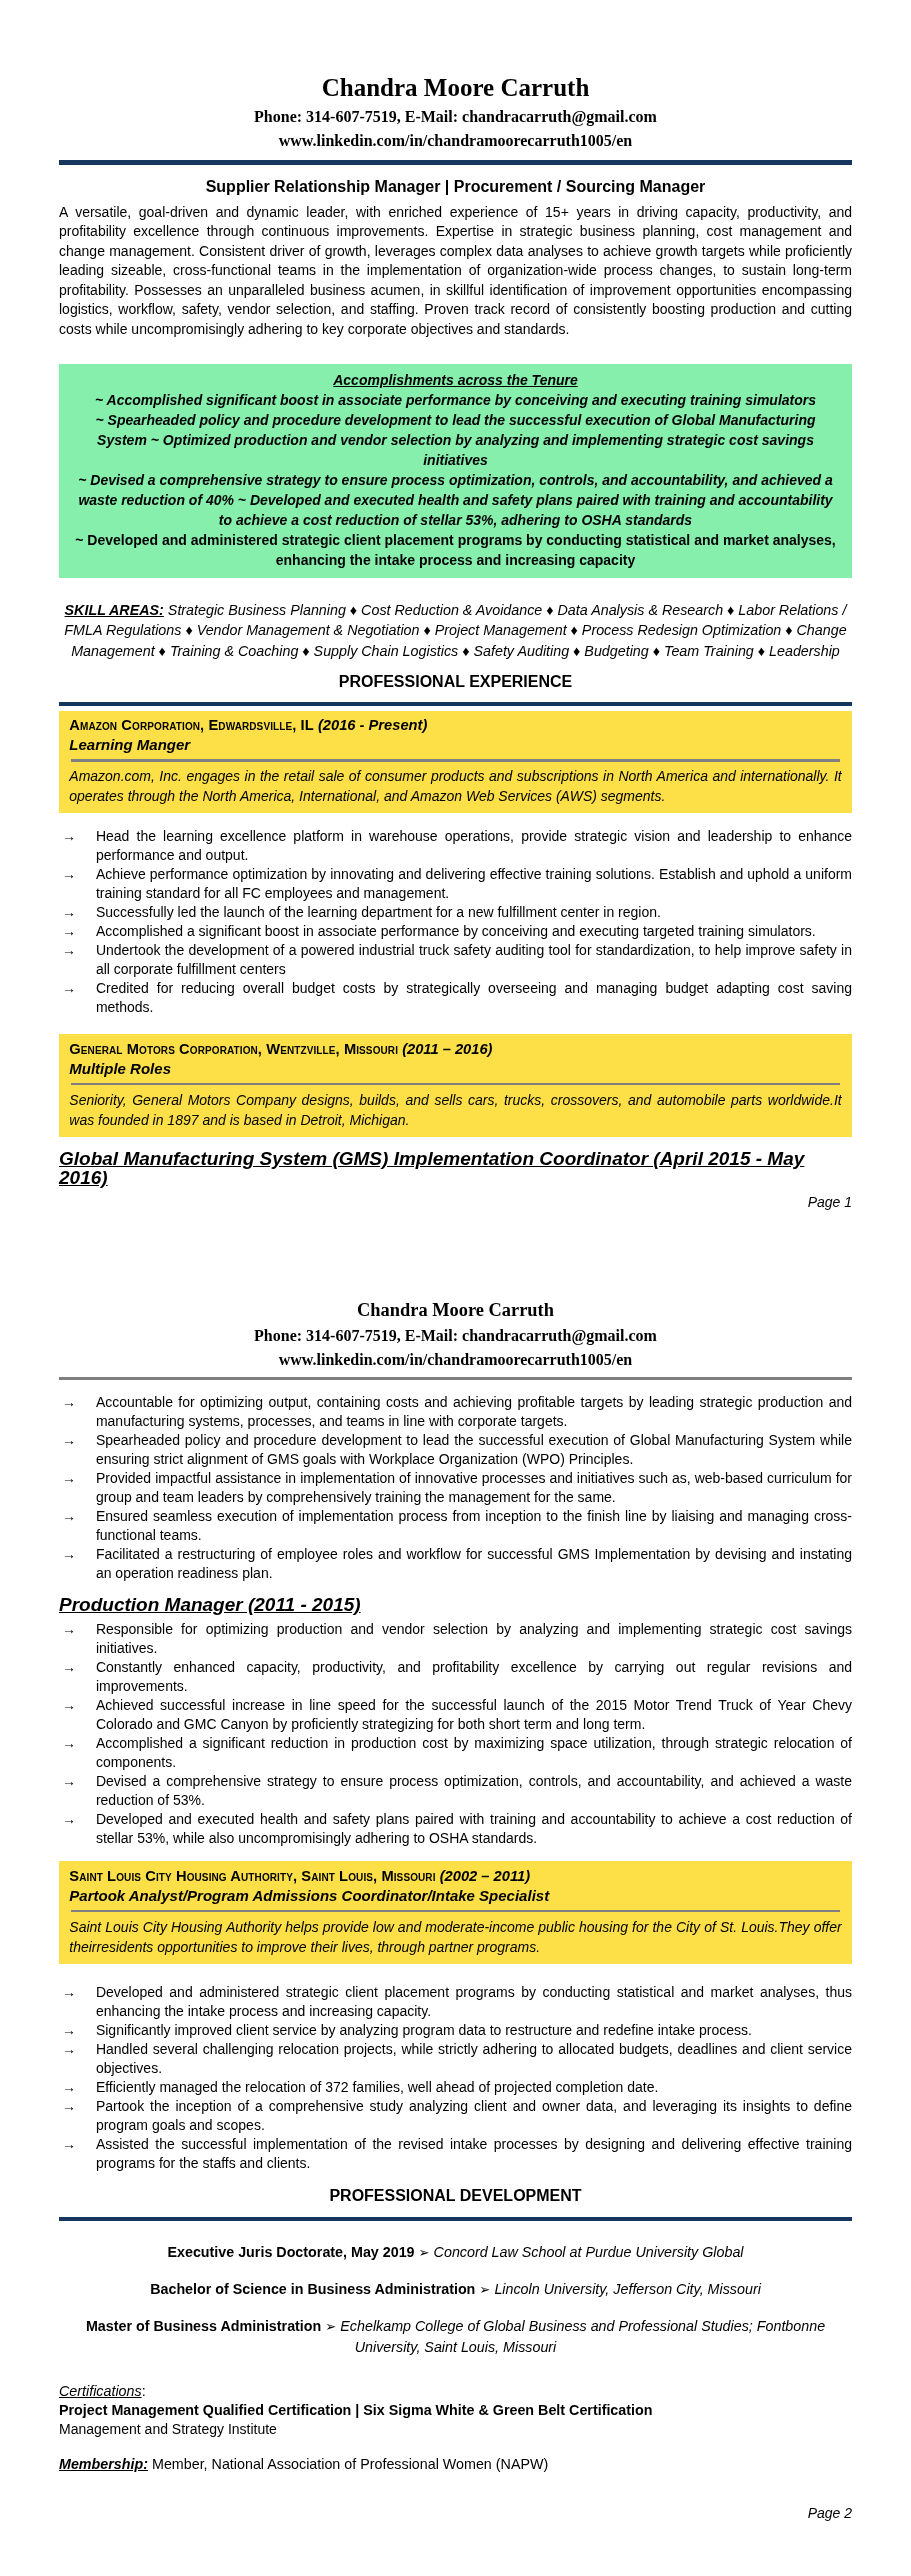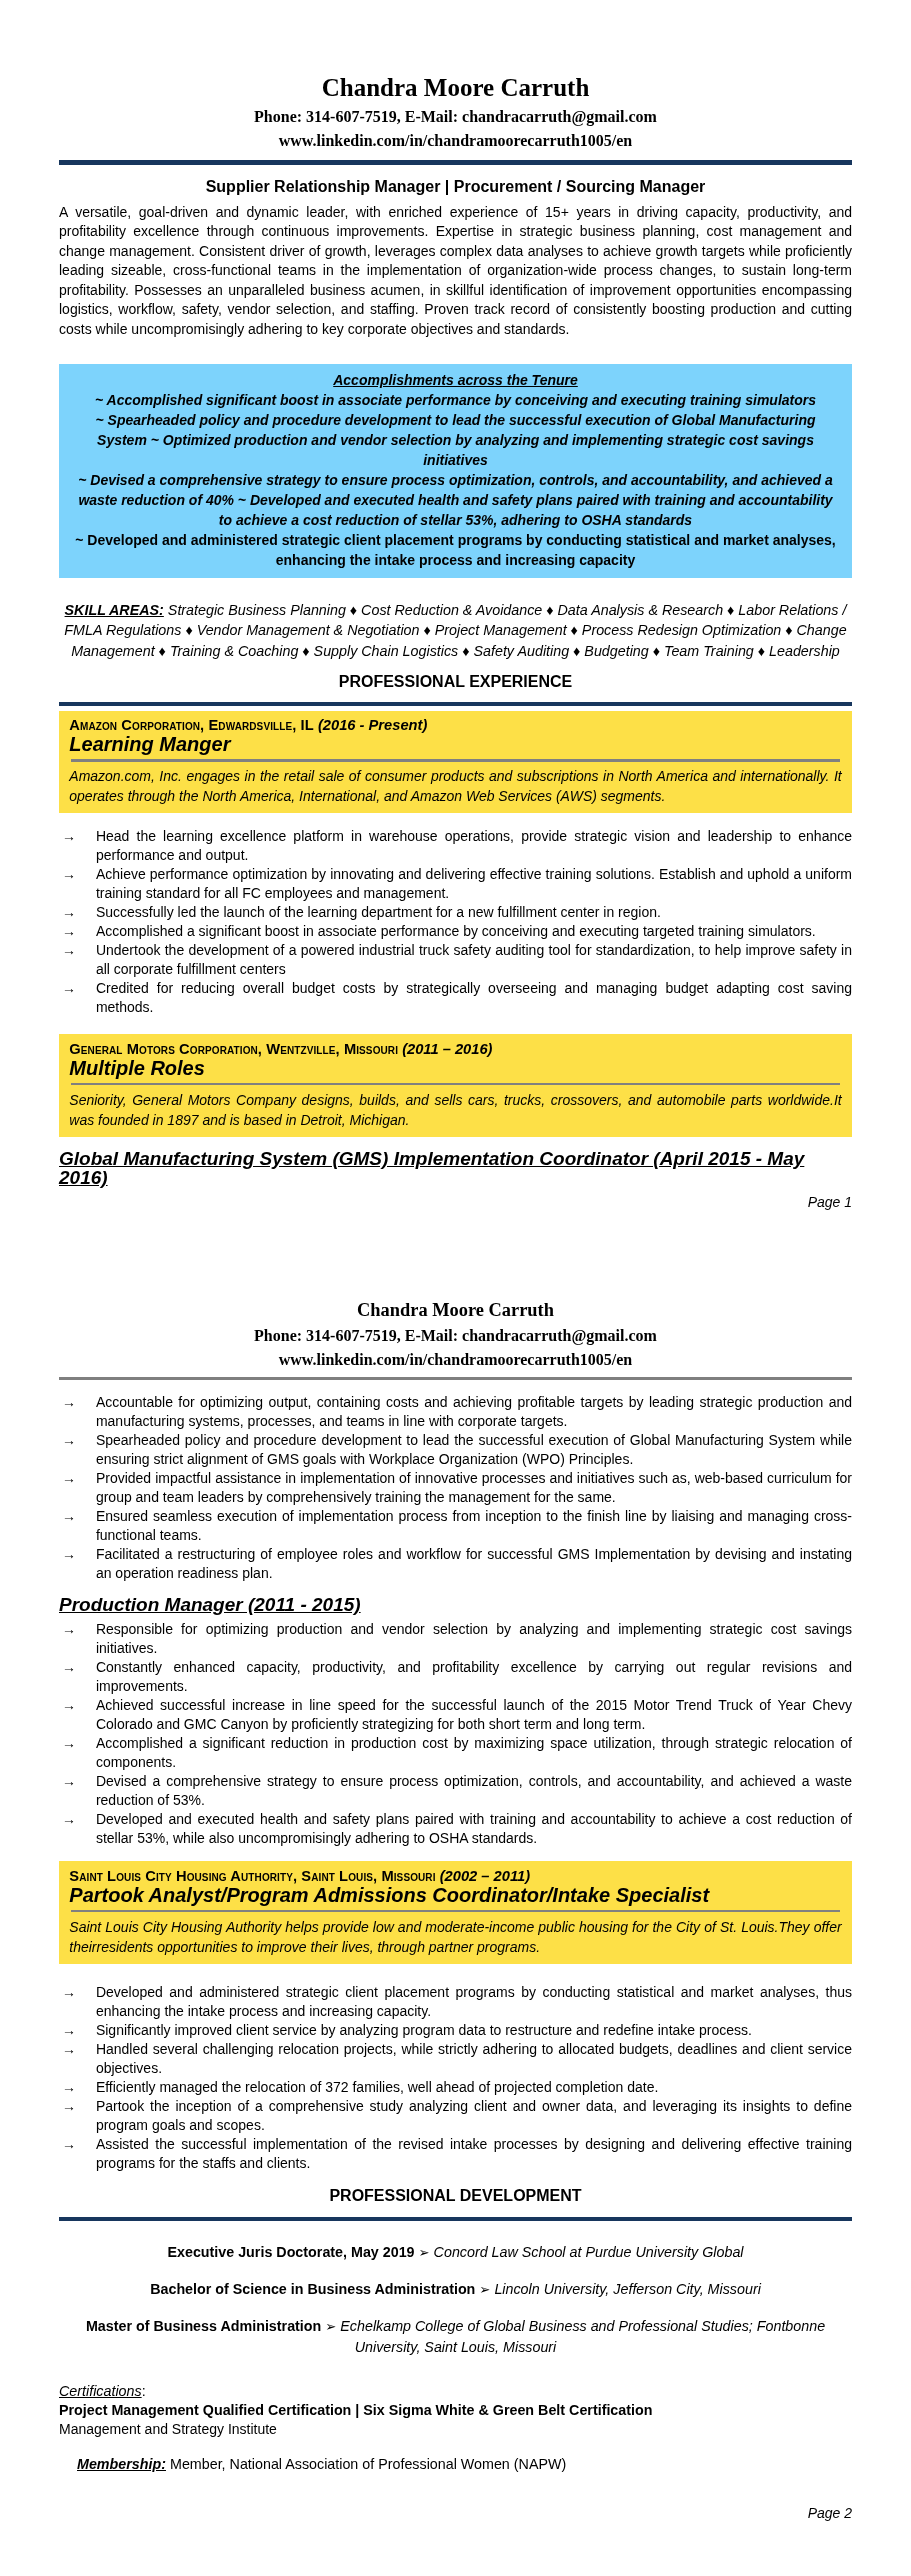--- a/index.html
+++ b/index.html
@@ -21,36 +21,36 @@
     font-family:"Liberation Serif","DejaVu Serif",serif;
     font-size:16px; font-weight:bold; line-height:21px; }
 
   .rule-navy { height:5.1px; background:#17365d; margin-top:9.6px; }
   .rule-navy.thin { height:4.4px; }
   .rule-gray { height:2.9px; background:#7f7f7f; margin-top:7.3px; }
 
   .headline { margin:10.3px 0 0; text-align:center; font-size:16px; font-weight:bold; line-height:22px; }
   .summary { margin:5.1px 0 0; font-size:14px; line-height:19.5px; text-align:justify; }
 
-  .acc-box { margin-top:25px; background:#7dd3fc; padding:5.9px 11.8px 7.3px; }
+  .acc-box { margin-top:25px; background:#86efac; padding:5.9px 11.8px 7.3px; }
   .acc-title { margin:0; text-align:center; font-size:14px; font-weight:bold; font-style:italic; line-height:20px; }
   .acc-item { margin:0; text-align:center; font-size:14px; font-weight:bold; font-style:italic; line-height:20px; }
   .acc-item.upright { font-style:normal; }
   .u { text-decoration:underline; }
 
   .skills { margin:22px 0 0; text-align:center; font-size:14.3px; font-style:italic; line-height:20.6px; }
   .skills-label { font-weight:bold; text-decoration:underline; }
 
   .section-heading { margin:10.3px 0 0; text-align:center; font-size:16px; font-weight:bold; line-height:20.6px; }
 
   .job-box { margin-top:4.4px; background:#fde047; padding:5.9px 10.3px 7.3px; }
   .company-line { margin:0; font-size:14.7px; line-height:19px; }
   .company { font-weight:bold; font-variant:small-caps; letter-spacing:0.1px; }
   .period { font-weight:bold; font-style:italic; }
-  .role { margin:0; font-size:20px; font-weight:bold; font-style:italic; line-height:19px; }
+  .role { margin:0; font-size:15px; font-weight:bold; font-style:italic; line-height:19px; }
   .job-divider { height:2.9px; background:#808080; margin:4.4px 1.5px; }
   .job-desc { margin:1.5px 0 0; font-size:14px; font-style:italic; line-height:20px; text-align:justify; }
 
   ul.bullets { list-style:none; margin:13.2px 0 0; padding:0; }
   ul.bullets li { display:flex; align-items:flex-start; margin:0; }
   .arrow { flex:0 0 34px; font-size:14px; line-height:19px; padding-left:2.9px; }
   .btext { flex:1; font-size:14px; line-height:19px; text-align:justify; }
 
   .gm-box { margin-top:17.6px; }
   .subrole { margin:11.8px 0 0; font-size:19px; font-weight:bold; font-style:italic; text-decoration:underline; line-height:19px; }
@@ -70,21 +70,21 @@
   .edu-arrow { font-size:13.2px; }
   .school { font-style:italic; }
 
   .certs { margin-top:25px; }
   .cert-label-line { margin:0; font-size:14.3px; line-height:19px; }
   .cert-label { font-weight:normal; font-style:italic; text-decoration:underline; }
   .cert-line1 { margin:0; font-size:14.3px; font-weight:bold; line-height:19px; }
   .cert-line2 { margin:0; font-size:14px; line-height:19px; }
 
   .membership { margin:16px 0 0; font-size:14.3px; line-height:19px; }
-  .mem-label { font-weight:bold; font-style:italic; text-decoration:underline;margin-left:18px; }
+  .mem-label { font-weight:bold; font-style:italic; text-decoration:underline; }
 
   .footer2 { margin-top:31px; }
 </style>
 </head>
 <body>
 
 <div class="page">
 
   <header>
     <h1 class="name1">Chandra Moore Carruth</h1>

